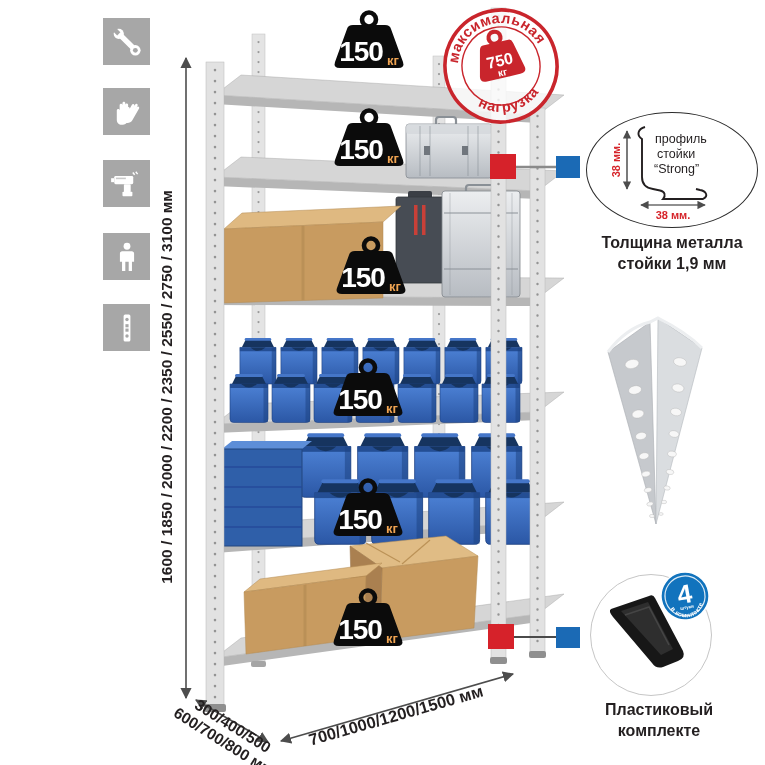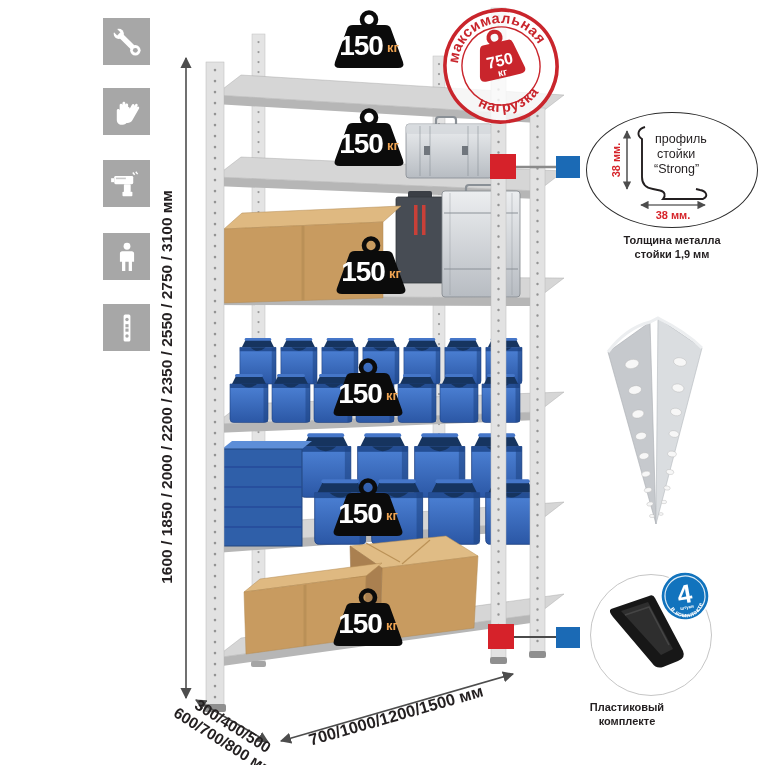--- a/index.html
+++ b/index.html
@@ -7,36 +7,36 @@
           font-family:"Liberation Sans",sans-serif;color:#231f20;}
   svg{display:block;}
   .scene{position:absolute;inset:0;z-index:1;}
   
   .side-icon{position:absolute;left:103px;width:47px;height:47px;background:#a7a7a7;z-index:2;
              display:flex;align-items:center;justify-content:center;}
   
   .weight{position:absolute;width:88px;height:64px;z-index:3;}
   .weight svg{position:absolute;inset:0;}
   .wtxt{position:absolute;left:0;right:0;top:20px;height:38px;display:flex;
-        align-items:flex-start;justify-content:center;color:#fff;font-weight:bold;}
+        align-items:flex-end;justify-content:center;color:#fff;font-weight:bold;}
   .wval{font-size:28px;letter-spacing:-1px;}
   .wunit{font-size:13px;color:#f0a452;margin:10px 0 0 4px;}
   
   .stamp{position:absolute;left:440px;top:5px;width:122px;height:122px;z-index:4;}
   
   .dim-label{position:absolute;font-weight:bold;color:#231f20;z-index:2;text-align:center;}
   .height-label{left:-133px;top:378px;width:600px;font-size:15.5px;transform:rotate(-90deg);}
   .depth-label{left:138px;top:716px;width:180px;font-size:15.5px;line-height:1.15;transform:rotate(32deg);}
   .width-label{left:281px;top:706px;width:230px;font-size:16.5px;transform:rotate(-16deg);}
   
   .bubble{position:absolute;left:586px;top:112px;width:170px;height:114px;background:#fff;
           border:1.6px solid #2b2b2b;border-radius:50%;z-index:2;}
-  .caption{position:absolute;z-index:2;font-weight:bold;text-align:center;line-height:1.3;font-size:11px;}
+  .caption{position:absolute;z-index:2;font-weight:bold;text-align:center;line-height:1.3;font-size:16px;}
   .profile-caption{left:584px;top:233px;width:176px;}
-  .foot-caption{left:548px;top:700px;width:158px;}
+  .foot-caption{left:580px;top:700px;width:158px;}
   .angle-piece{position:absolute;left:598px;top:306px;width:164px;height:234px;z-index:2;}
   .foot-circle{position:absolute;left:590px;top:574px;width:120px;height:120px;border:1.2px solid #c6c6c6;
                border-radius:50%;background:#fff;z-index:2;}
   .badge{position:absolute;left:659px;top:570px;width:52px;height:52px;z-index:5;}
 </style>
 </head>
 <body>
 
 <div class="canvas">
 

